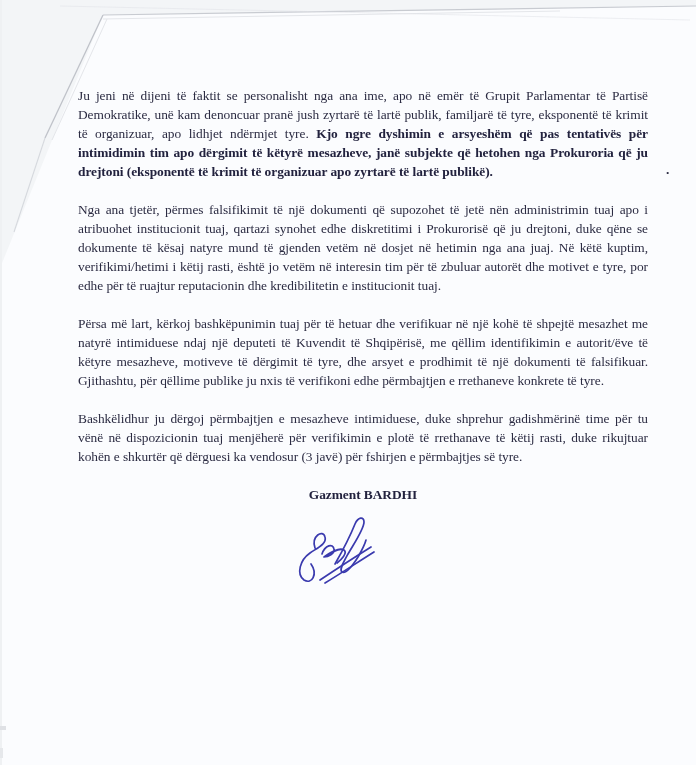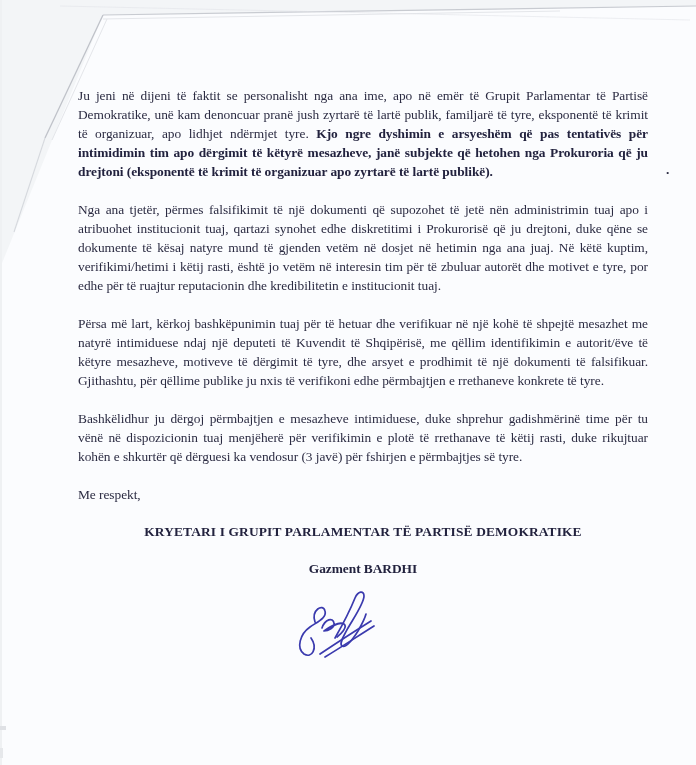--- a/index.html
+++ b/index.html
@@ -102,23 +102,21 @@
   <span class="stray-dot">.</span>
 
   <p><span>Ju jeni në dijeni të faktit se personalisht nga ana ime, apo në emër të Grupit Parlamentar të Partisë Demokratike, unë kam denoncuar pranë jush zyrtarë të lartë publik, familjarë të tyre, eksponentë të krimit të organizuar, apo lidhjet ndërmjet tyre. </span><span class="bold">Kjo ngre dyshimin e arsyeshëm që pas tentativës për intimidimin tim apo dërgimit të këtyrë mesazheve, janë subjekte që hetohen nga Prokuroria që ju drejtoni (eksponentë të krimit të organizuar apo zyrtarë të lartë publikë).</span></p>
 
   <p>Nga ana tjetër, përmes falsifikimit të një dokumenti që supozohet të jetë nën administrimin tuaj apo i atribuohet institucionit tuaj, qartazi synohet edhe diskretitimi i Prokurorisë që ju drejtoni, duke qëne se dokumente të kësaj natyre mund të gjenden vetëm në dosjet në hetimin nga ana juaj. Në këtë kuptim, verifikimi/hetimi i këtij rasti, është jo vetëm në interesin tim për të zbuluar autorët dhe motivet e tyre, por edhe për të ruajtur reputacionin dhe kredibilitetin e institucionit tuaj.</p>
 
   <p>Përsa më lart, kërkoj bashkëpunimin tuaj për të hetuar dhe verifikuar në një kohë të shpejtë mesazhet me natyrë intimiduese ndaj një deputeti të Kuvendit të Shqipërisë, me qëllim identifikimin e autorit/ëve të këtyre mesazheve, motiveve të dërgimit të tyre, dhe arsyet e prodhimit të një dokumenti të falsifikuar. Gjithashtu, për qëllime publike ju nxis të verifikoni edhe përmbajtjen e rrethaneve konkrete të tyre.</p>
 
   <p>Bashkëlidhur ju dërgoj përmbajtjen e mesazheve intimiduese, duke shprehur gadishmërinë time për tu vënë në dispozicionin tuaj menjëherë për verifikimin e plotë të rrethanave të këtij rasti, duke rikujtuar kohën e shkurtër që dërguesi ka vendosur (3 javë) për fshirjen e përmbajtjes së tyre.</p>
 
-  <p class="closing">Me respekt,</p>
 
-  <p class="signer-title">KRYETARI I GRUPIT PARLAMENTAR TË PARTISË DEMOKRATIKE</p>
 
   <p class="signer-name">Gazment BARDHI</p>
 
   <div class="signature-row">
     <svg width="100" height="90" viewBox="0 0 100 90" aria-hidden="true">
       <g fill="none" stroke="#3a3aae" stroke-width="1.7" stroke-linecap="round" stroke-linejoin="round">
         <path d="M20 36 C16 24 28 17 30 25 C32 32 22 36 15 41 C5 48 1 62 9 68 C17 73 23 62 16 52"></path>
         <path d="M27 42 C30 33 38 31 39 37 C40 42 33 45 29 45 C35 41 44 35 49 38 C53 41 46 48 42 51"></path>
         <path d="M40 52 C48 38 56 22 60 12 C63 5 69 4 69 10 C69 17 60 30 53 42 C48 51 44 58 47 60 C51 62 58 53 63 45 C67 38 70 32 71 28"></path>
         <path d="M25 68 C40 58 60 45 76 35"></path>

